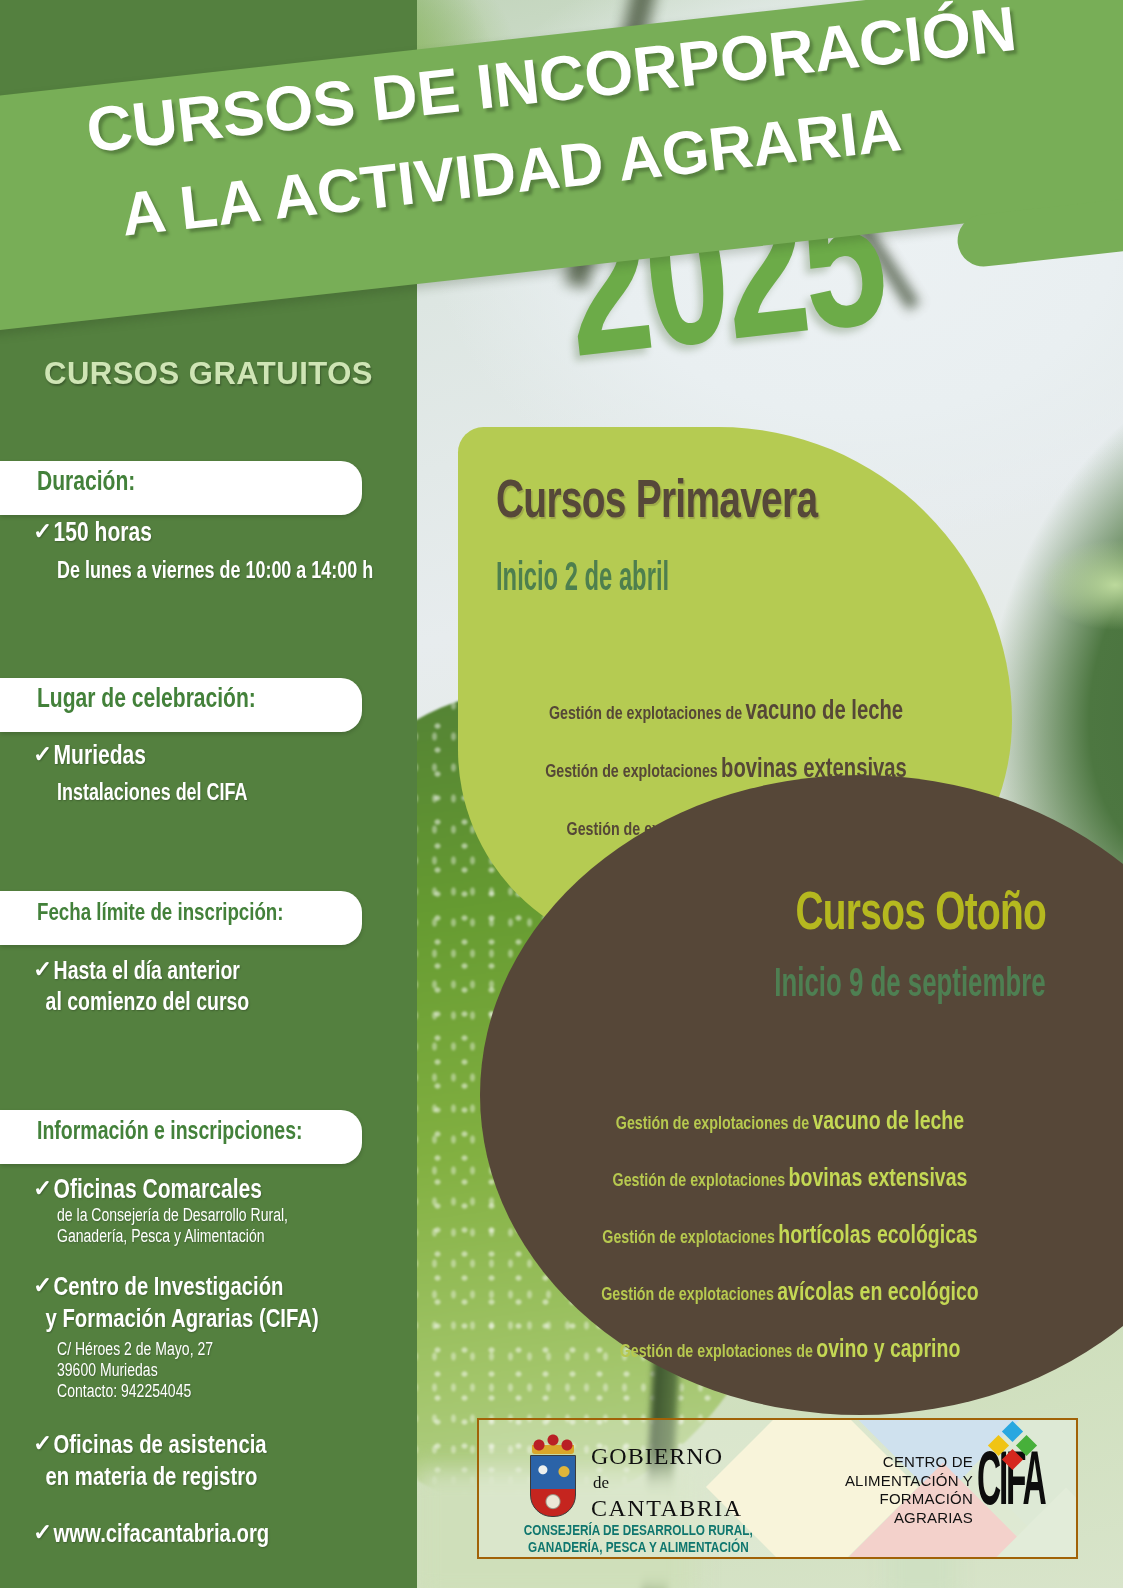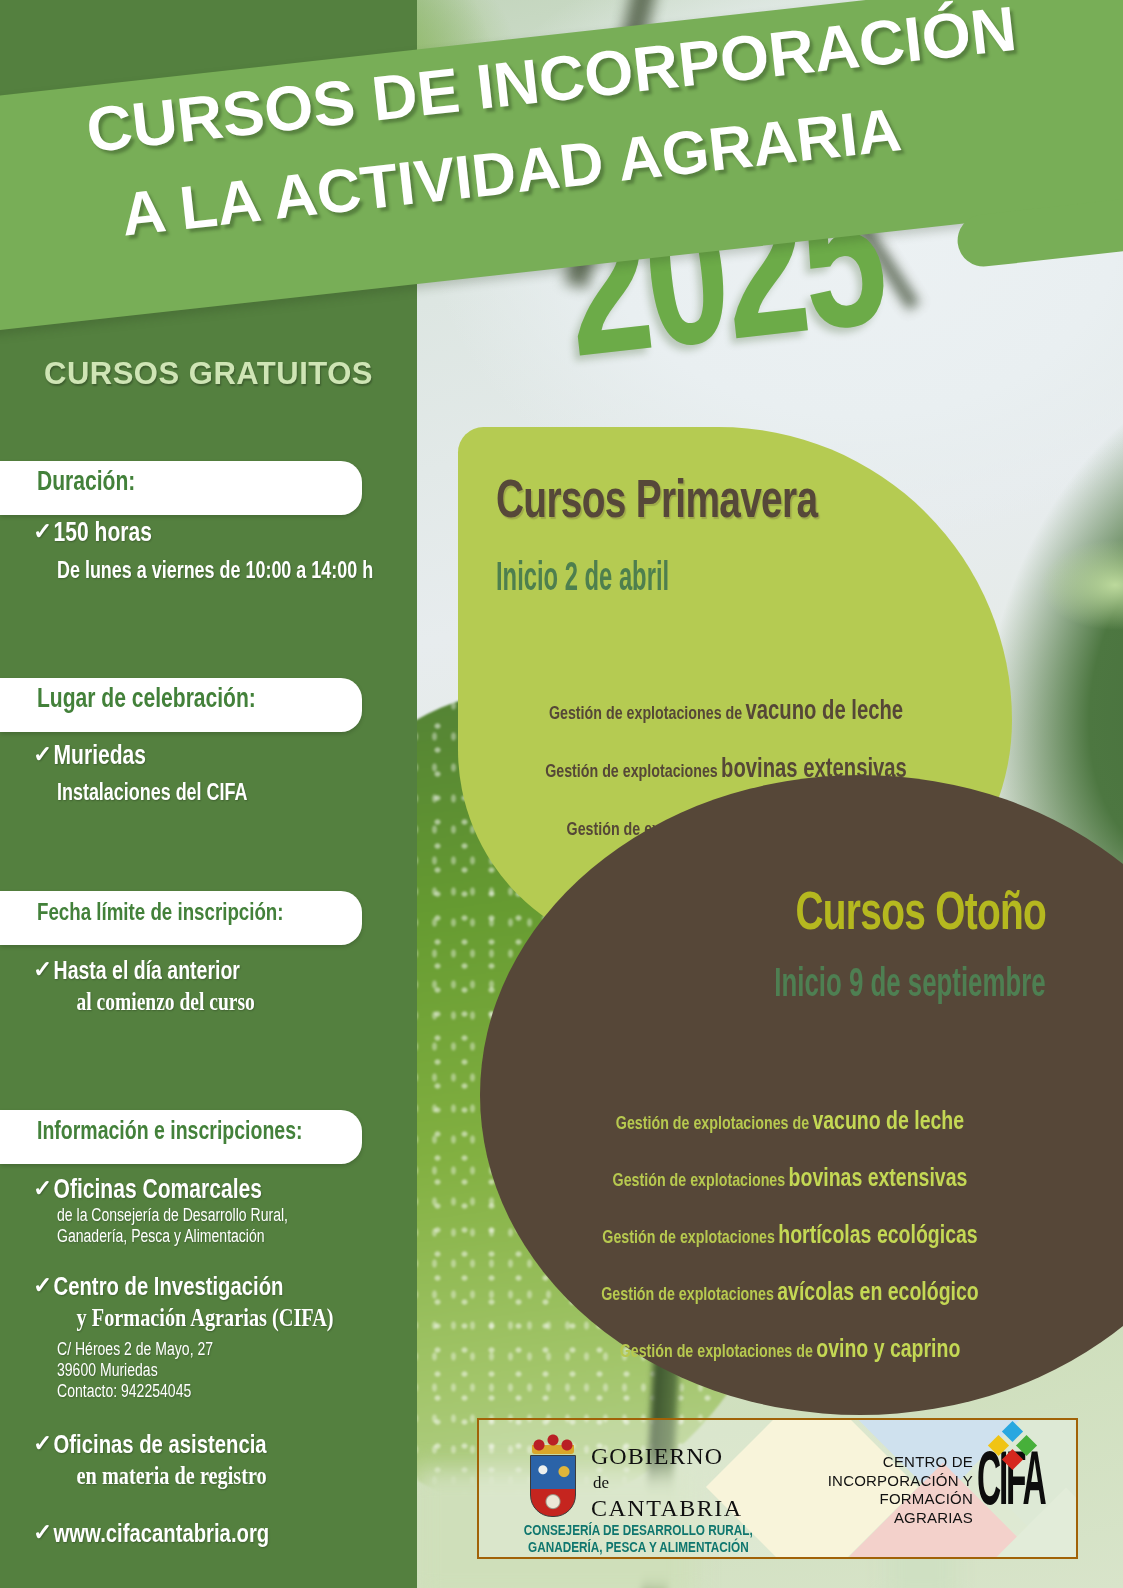--- a/index.html
+++ b/index.html
@@ -42,21 +42,21 @@
     box-shadow:0 2px 4px rgba(0,0,0,.18);color:#43813a;font-weight:bold;line-height:41px;padding-left:37px;box-sizing:border-box;}
   .pill span{display:inline-block;transform:scaleX(.78);transform-origin:0 50%;white-space:nowrap;}
   .pill-1{top:461px;font-size:27px;}
   .pill-2{top:678px;font-size:27px;}
   .pill-3{top:891px;font-size:24px;}
   .pill-4{top:1110px;font-size:25px;}
   .sb-item{position:absolute;left:0;width:417px;color:#fff;text-shadow:1px 1px 2px rgba(0,0,0,.25);}
   .sb-check-row{padding-left:33px;white-space:nowrap;}
   .sb-check{display:inline-block;font-size:23px;font-weight:bold;vertical-align:2px;}
   .sb-title{display:inline-block;font-size:27px;font-weight:bold;transform:scaleX(.78);transform-origin:0 50%;padding-left:2px;white-space:nowrap;}
-  .sb-line2{padding-left:75px;white-space:nowrap;font-family:Liberation Serif, serif;}
+  .sb-line2{padding-left:44px;white-space:nowrap;}
   .sb-sub{padding-left:57px;font-size:23px;font-weight:bold;white-space:nowrap;}
   .sb-sub span,.sb-line2 span{display:inline-block;transform:scaleX(.78);transform-origin:0 50%;white-space:nowrap;}
   .sb-sub-reg{font-weight:normal;font-size:18px;line-height:21px;}
   .it-duracion{top:517px;} .it-duracion .sb-sub{margin-top:9px;}
   .it-lugar{top:740px;} .it-lugar .sb-sub{margin-top:8px;}
   .it-fecha{top:954px;font-size:25px;font-weight:bold;line-height:31px;}
   .it-fecha .sb-title{font-size:25px;}
   .it-info1{top:1174px;} .it-info1 .sb-sub{line-height:21px;}
   .it-info1 .sb-sub:first-of-type{margin-top:6px;}
   .it-info2{top:1269px;font-size:26px;font-weight:bold;line-height:32px;}
@@ -259,21 +259,21 @@
       <div class="gob-l2">de</div>
       <div class="gob-l3">CANTABRIA</div>
     </div>
     <div class="consejeria">
       <div><span>CONSEJERÍA DE DESARROLLO RURAL,</span></div>
       <div><span>GANADERÍA, PESCA Y ALIMENTACIÓN</span></div>
     </div>
 
     <div class="cifa-lines">
       <div>CENTRO DE</div>
-      <div>INCORPORACIÓN Y</div>
+      <div>ALIMENTACIÓN Y</div>
       <div>FORMACIÓN</div>
       <div>AGRARIAS</div>
     </div>
     <div class="cifa-acronym">CIFA</div>
     <div class="cdm cdm-blue"></div>
     <div class="cdm cdm-yellow"></div>
     <div class="cdm cdm-green"></div>
     <div class="cdm cdm-red"></div>
   </div>
 

